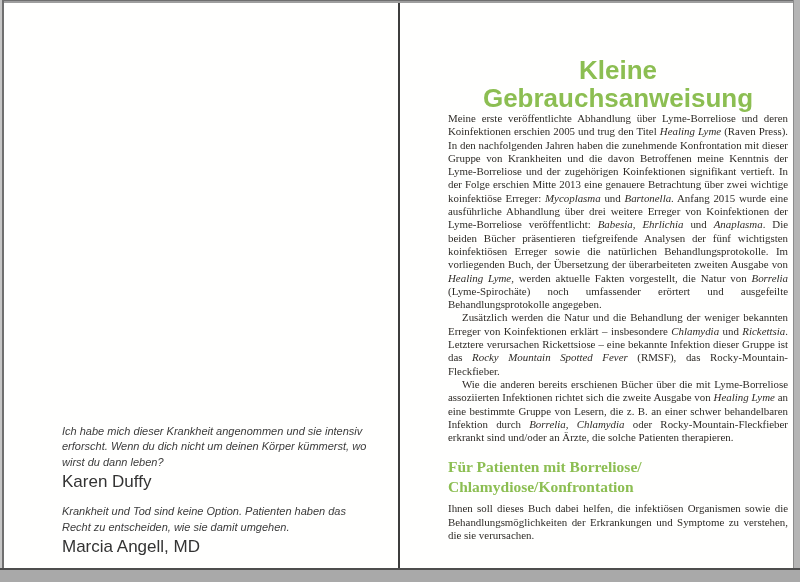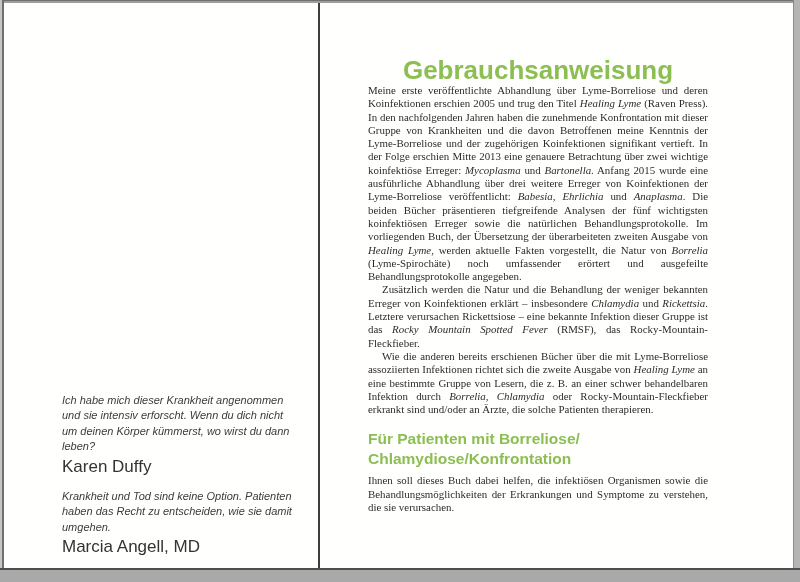--- a/index.html
+++ b/index.html
@@ -27,21 +27,21 @@
   .frame-bottom {
     position:absolute; left:0; right:0; bottom:0; height:14px;
     background:#a9a9a9; border-top:2px solid #4d4d4d;
     box-sizing:border-box; z-index:3;
   }
   .spread {
     position:absolute; top:3px; left:4px; right:7px; bottom:14px;
     background:#fffffe; display:flex; z-index:1;
   }
   .page { position:relative; box-sizing:border-box; }
-  .page-left { width:314px;margin-top:8px; }
+  .page-left { width:394px;margin-top:8px; }
   .gutter-divider { width:2px; background:#3d3d3d; }
   .page-right { flex:1; padding:53px 0 0 48px; }
   .rp-content { width:340px; }
 
   
   .chapter-title {
     margin:0; text-align:center;
     font-family:"Liberation Sans", sans-serif; font-weight:bold;
     font-size:26px; line-height:28px; color:var(--accent, #8cbe52);
   }
@@ -54,21 +54,21 @@
     font-size:10.9px; line-height:13.3px;
     color:var(--body-text, #2e2b27);
     hyphens:auto; -webkit-hyphens:auto;
   }
   .body-block p.indent { text-indent:14px; }
   .body-block em, .closing-block em { font-style:italic; }
 
   
   .section-heading {
     margin:13px 0 5px 0;
-    font-family:Liberation Sans, sans-serif; font-weight:bold;
+    font-family:Liberation Serif, serif; font-weight:bold;
     font-size:15.5px; line-height:20px; color:var(--accent, #8cbe52);
   }
   .section-heading span { display:block; }
 
   
   .quote-block { position:absolute; left:58px; right:22px; bottom:14px; }
   .quote-group { margin:0; }
   .quote-group + .quote-group { margin-top:15px; }
   .quote-text {
     margin:0; font-family:"Liberation Sans", sans-serif; font-style:italic;
@@ -101,20 +101,21 @@
             <figcaption class="quote-attrib">Marcia Angell, MD</figcaption>
           </figure>
         </div>
     </div>
 
     <div class="gutter-divider"></div>
 
     <div class="page page-right" lang="de">
       <div class="rp-content">
         <h1 class="chapter-title">
+          <span>Kleine</span>
           <span>Gebrauchsanweisung</span>
         </h1>
 
         <div class="body-block">
             <p><span>Meine erste veröffentlichte Abhandlung über Lyme-Borreliose und deren Koinfektionen erschien 2005 und trug den Titel </span><em>Healing Lyme</em><span> (Raven Press). In den nachfolgenden Jahren haben die zunehmende Konfrontation mit dieser Gruppe von Krankheiten und die davon Betroffenen meine Kenntnis der Lyme-Borreliose und der zugehörigen Koinfektionen signifikant vertieft. In der Folge erschien Mitte 2013 eine genauere Betrachtung über zwei wichtige koinfektiöse Erreger: </span><em>Mycoplasma</em><span> und </span><em>Bartonella</em><span>. Anfang 2015 wurde eine ausführliche Abhandlung über drei weitere Erreger von Koinfektionen der Lyme-Borreliose veröffentlicht: </span><em>Babesia</em><span>, </span><em>Ehrlichia</em><span> und </span><em>Anaplasma</em><span>. Die beiden Bücher präsentieren tiefgreifende Analysen der fünf wichtigsten koinfektiösen Erreger sowie die natürlichen Behandlungsprotokolle. Im vorliegenden Buch, der Übersetzung der überarbeiteten zweiten Ausgabe von </span><em>Healing Lyme</em><span>, werden aktuelle Fakten vorgestellt, die Natur von </span><em>Borrelia</em><span> (Lyme-Spirochäte) noch umfassender erörtert und ausgefeilte Behandlungsprotokolle angegeben.</span></p>
             <p class="indent"><span>Zusätzlich werden die Natur und die Behandlung der weniger bekannten Erreger von Koinfektionen erklärt – insbesondere </span><em>Chlamydia</em><span> und </span><em>Rickettsia</em><span>. Letztere verursachen Rickettsiose – eine bekannte Infektion dieser Gruppe ist das </span><em>Rocky Mountain Spotted Fever</em><span> (RMSF), das Rocky-Mountain-Fleckfieber.</span></p>
             <p class="indent"><span>Wie die anderen bereits erschienen Bücher über die mit Lyme-Borreliose assoziierten Infektionen richtet sich die zweite Ausgabe von </span><em>Healing Lyme</em><span> an eine bestimmte Gruppe von Lesern, die z. B. an einer schwer behandelbaren Infektion durch </span><em>Borrelia</em><span>, </span><em>Chlamydia</em><span> oder Rocky-Mountain-Fleckfieber erkrankt sind und/oder an Ärzte, die solche Patienten therapieren.</span></p>
           </div>
 
         <h2 class="section-heading">

